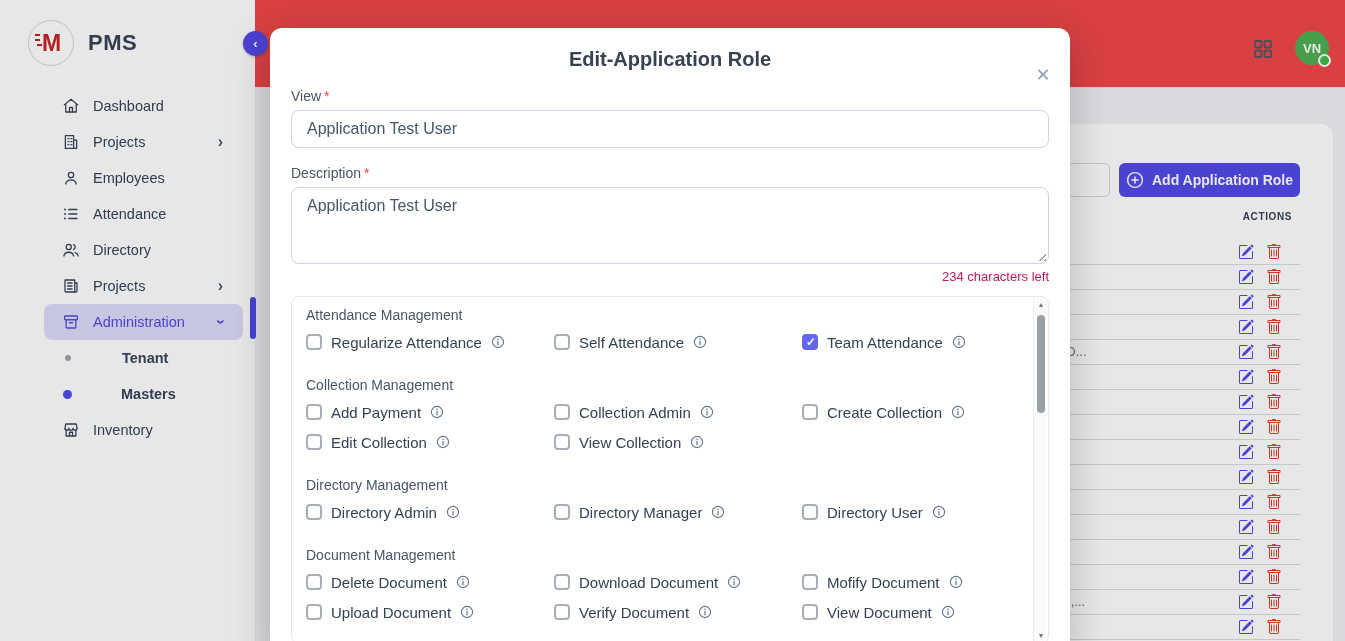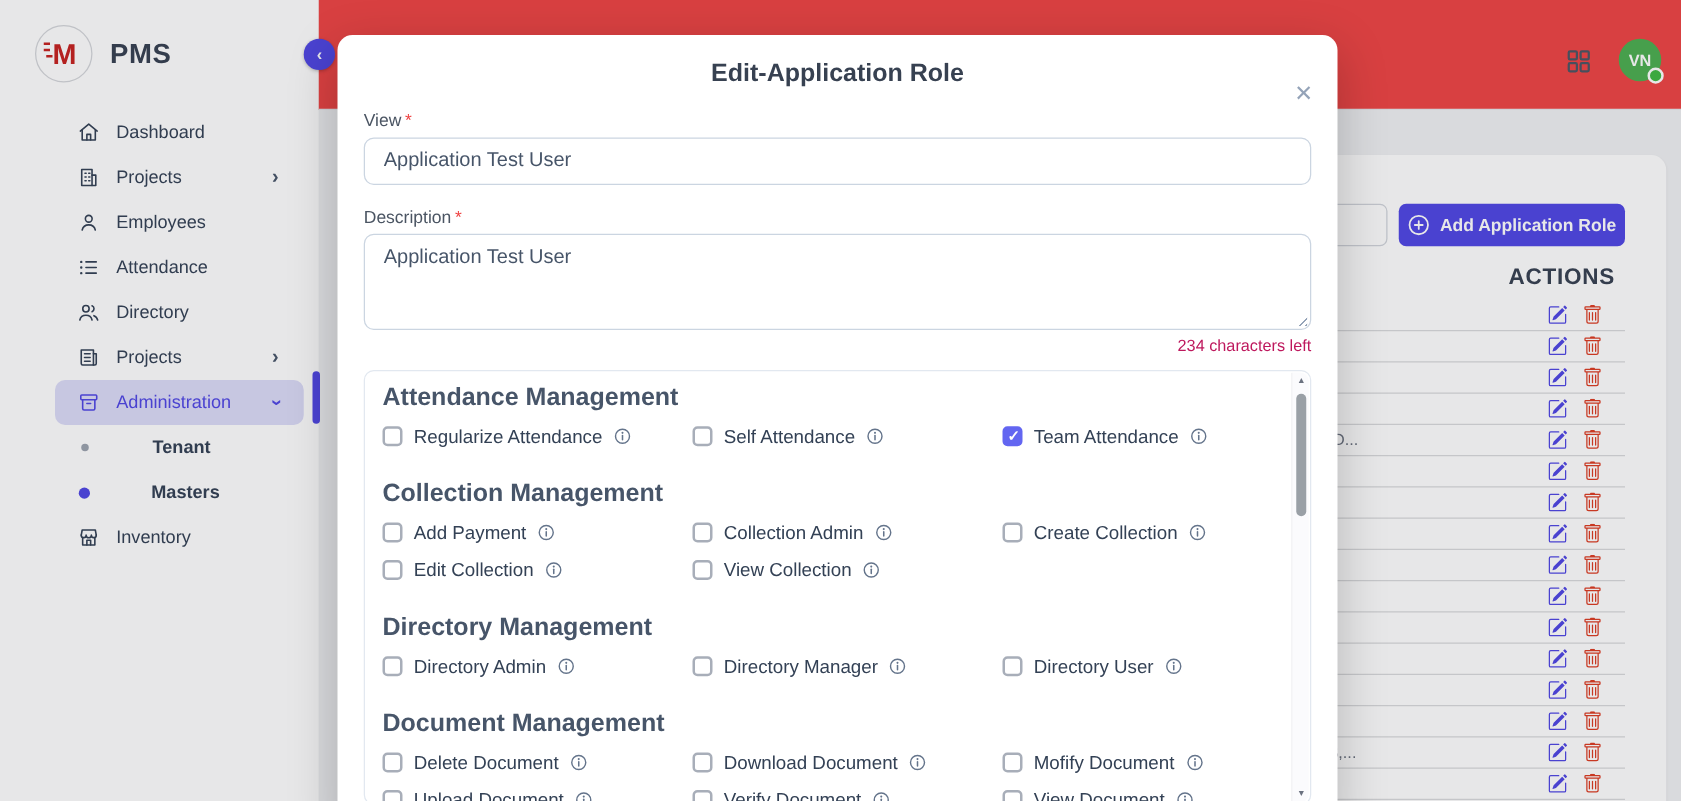--- a/index.html
+++ b/index.html
@@ -33,21 +33,21 @@
   .grid-btn { position:absolute; right:72px; top:39px; width:20px; height:20px; cursor:pointer; }
   .avatar { position:absolute; right:16px; top:31px; width:34px; height:34px; border-radius:50%; background:#4caf50; color:#fff; font-size:13px; font-weight:700; display:flex; align-items:center; justify-content:center; cursor:pointer; }
   .status-dot { position:absolute; right:-2px; bottom:-2px; width:13px; height:13px; border-radius:50%; background:#3fb943; border:2px solid #fff; }
 
   
   .content { position:absolute; left:255px; right:0; top:88px; height:560px; background:#f0f1f3; z-index:1; }
   .card { position:absolute; left:30px; top:36px; right:12px; height:600px; background:#fff; border-radius:12px; box-shadow:0 1px 2px rgba(16,24,40,.05); }
   .search-box { position:absolute; left:625px; top:39px; width:200px; height:34px; border:1px solid #d1d5db; border-radius:6px; background:#fff; }
   .add-btn { position:absolute; left:834px; top:39px; width:181px; height:34px; border:none; background:#4f46e5; color:#fff; border-radius:6px; font-family:inherit; font-size:14px; font-weight:700; display:flex; align-items:center; justify-content:center; gap:8px; cursor:pointer; }
   .add-btn svg { width:18px; height:18px; }
-  .actions-head { position:absolute; right:41px; top:87px; font-size:18px; font-weight:600; color:#374151; letter-spacing:0.6px; }
+  .actions-head { position:absolute; right:41px; top:87px; font-size:10px; font-weight:600; color:#374151; letter-spacing:0.6px; }
   .rows { position:absolute; left:777px; right:33px; top:116px; }
   .bg-row { position:relative; height:25px; border-bottom:1px solid #d9dadd; display:flex; align-items:center; justify-content:flex-end; gap:12px; padding-right:18px; }
   .row-text { position:absolute; left:0; top:4px; font-size:13px; color:#6b7280; }
   .row-icon { width:16px; height:16px; display:flex; cursor:pointer; }
   .row-icon svg { width:16px; height:16px; }
 
   
   .overlay { position:absolute; inset:0; background:rgba(33,37,41,0.11); z-index:10; }
   .modal { position:absolute; left:270px; top:28px; width:800px; background:#fff; border-radius:12px; z-index:20; box-shadow:0 12px 40px rgba(0,0,0,.22); padding:0 21px 20px 21px; }
   .modal-title { text-align:center; padding-top:20px; font-size:20px; font-weight:700; color:#374151; }
@@ -55,21 +55,21 @@
   .field-label { margin-top:17px; font-size:14px; color:#4b5563; }
   .req { color:#ef4444; margin-left:3px; }
   .text-input { margin-top:6px; width:100%; height:38px; border:1px solid #cbd5e1; border-radius:8px; padding:0 15px; font-family:inherit; font-size:16px; color:#475569; outline:none; background:#fff; }
   .textarea-wrap { position:relative; margin-top:6px; }
   .textarea { width:100%; height:77px; border:1px solid #cbd5e1; border-radius:8px; padding:9px 15px; font-family:inherit; font-size:16px; color:#475569; outline:none; resize:none; background:#fff; display:block; }
   .resize-handle { position:absolute; right:3px; bottom:3px; width:10px; height:10px; background:repeating-linear-gradient(135deg, transparent 0 2.2px, #94a3b8 2.2px 3.4px); clip-path:polygon(100% 0, 100% 100%, 0 100%); }
   .chars-left { margin-top:5px; text-align:right; font-size:13px; color:#be185d; }
 
   .perm-box { position:relative; margin-top:12px; border:1px solid #e2e8f0; border-radius:8px; height:348px; padding:10px 34px 0 14px; overflow:hidden; }
   .perm-group + .perm-group { margin-top:24px; }
-  .group-title { font-size:20px; font-weight:700; color:#475569; margin-bottom:8px; }
+  .group-title { font-size:14px; font-weight:400; color:#475569; margin-bottom:8px; }
   .perm-grid { display:grid; grid-template-columns:248px 248px 1fr; row-gap:8px; }
   .perm-item { display:flex; align-items:center; height:22px; gap:9px; cursor:pointer; }
   .box { width:16px; height:16px; border:2px solid #a8aeb9; border-radius:4px; background:#fff; flex:none; }
   .box.checked { background:#6366f1; border-color:#6366f1; position:relative; }
   .box.checked::after { content:"✓"; position:absolute; left:2px; top:-1px; color:#fff; font-size:12px; font-weight:700; }
   .perm-label { font-size:15px; color:#334155; }
   .info-icon { display:flex; cursor:pointer; }
   .info-icon svg { width:14px; height:14px; }
 
   .vscrollbar { position:absolute; top:1px; bottom:1px; right:1px; width:14px; background:#fbfbfd; border-left:1px solid #ececf0; border-radius:0 7px 7px 0; }

